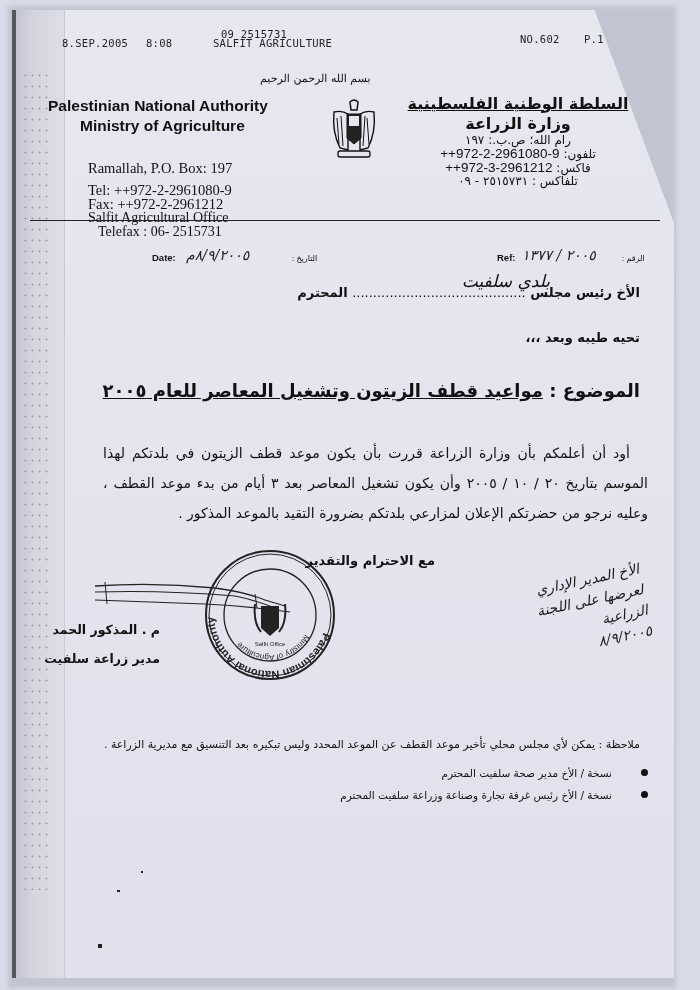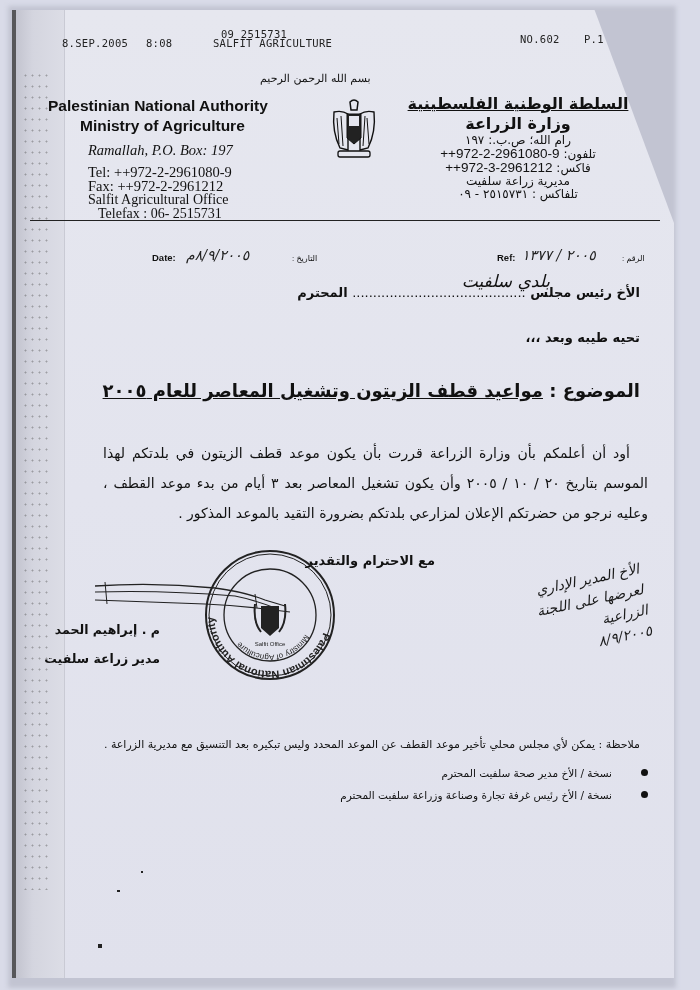--- a/index.html
+++ b/index.html
@@ -34,21 +34,21 @@
     background:#333; opacity:.75;
   }
   
   .fax-header { position:absolute; top:28px; left:0; width:700px; height:26px;
     font-family:"DejaVu Sans Mono", monospace; font-size:10.5px; color:#222; letter-spacing:.3px; }
   .fax-header span { position:absolute; white-space:nowrap; }
   
   .lh-en { position:absolute; left:48px; top:96px; width:250px; }
   .lh-en .title1 { font-weight:bold; font-size:15.5px; line-height:20px; }
   .lh-en .title2 { font-weight:bold; font-size:15.5px; line-height:20px; margin-left:32px; }
-  .lh-en .addr { font-family:"Liberation Serif", serif; font-size:14.5px; margin-left:40px; margin-top:6px; line-height:17px;font-style:italic; }
+  .lh-en .addr { font-family:"Liberation Serif", serif; font-size:14.5px; margin-left:40px; margin-top:24px; line-height:17px; }
   .lh-en .tel { font-family:"Liberation Serif", serif; font-size:14.5px; margin-left:40px; margin-top:6px; line-height:14px; }
   .lh-en .office { font-family:"Liberation Serif", serif; font-size:14px; margin-left:40px; line-height:14px; }
   .lh-en .telefax { font-family:"Liberation Serif", serif; font-size:14px; margin-left:50px; line-height:14px; }
   .bismillah { position:absolute; left:260px; top:72px; font-size:11px; direction:rtl; font-family:"DejaVu Serif", serif; }
   .emblem { position:absolute; left:330px; top:98px; width:48px; height:62px; }
   .lh-ar { position:absolute; right:52px; top:94px; width:260px; direction:rtl; text-align:center; }
   .lh-ar .t1 { font-weight:bold; font-size:16px; line-height:20px; font-family:"DejaVu Sans", sans-serif; }
   .lh-ar .t2 { font-weight:bold; font-size:16px; line-height:20px; font-family:"DejaVu Sans", sans-serif; }
   .lh-ar .small { font-size:12px; line-height:13px; font-family:"DejaVu Sans", sans-serif; }
   .lh-ar .num { font-family:"Liberation Sans", sans-serif; font-size:13.5px; }
@@ -129,21 +129,20 @@
   <div class="t2">وزارة الزراعة</div>
   <div class="small">رام الله؛ ص.ب.: ١٩٧</div>
   <div class="small">
     <span>تلفون:</span>
     <span class="num" dir="ltr">++972-2-2961080-9</span>
   </div>
   <div class="small">
     <span>فاكس:</span>
     <span class="num" dir="ltr">++972-3-2961212</span>
   </div>
-  <div class="small">مديرية زراعة سلفيت</div>
   <div class="small">تلفاكس : ٢٥١٥٧٣١ - ٠٩</div>
 </div>
 
 <div class="hdr-rule"></div>
 
 <div class="meta-row">
   <span style="left:152px; top:2px; font-weight:bold;">Date:</span>
   <span class="hand" style="left:186px; top:-3px;" dir="rtl">٨/٩/٢٠٠٥م</span>
   <span style="left:292px; top:4px; font-size:8px;" dir="rtl">التاريخ :</span>
   <span style="left:497px; top:2px; font-weight:bold;">Ref:</span>
@@ -190,21 +189,21 @@
     <textPath href="#outerArc" startOffset="55%">Palestinian National Authority</textPath>
   </text>
   <text font-family="Liberation Sans, sans-serif" font-size="8" fill="#222">
     <textPath href="#innerArc" startOffset="58%">Ministry of Agriculture</textPath>
   </text>
   <path d="M58 58 L76 58 L76 80 L67 88 L58 80 Z" fill="#222"></path>
   <path d="M52 56 Q50 74 58 84 M82 56 Q84 74 76 84" fill="none" stroke="#222" stroke-width="2"></path>
   <text x="67" y="98" font-size="6" text-anchor="middle" font-family="Liberation Sans, sans-serif" fill="#222">Salfit Office</text>
 </svg>
 
-<div class="signer-name rtl">م . إبراهيم الحمد</div>
+<div class="signer-name rtl">م . المذكور الحمد</div>
 <div class="signer-title rtl">مدير زراعة سلفيت</div>
 
 <div class="annotation">
   <div>الأخ المدير الإداري</div>
   <div>لعرضها على اللجنة</div>
   <div>الزراعية</div>
   <div>٨/٩/٢٠٠٥</div>
 </div>
 
 <div class="note rtl">ملاحظة : يمكن لأي مجلس محلي تأخير موعد القطف عن الموعد المحدد وليس تبكيره بعد التنسيق مع مديرية الزراعة .</div>

